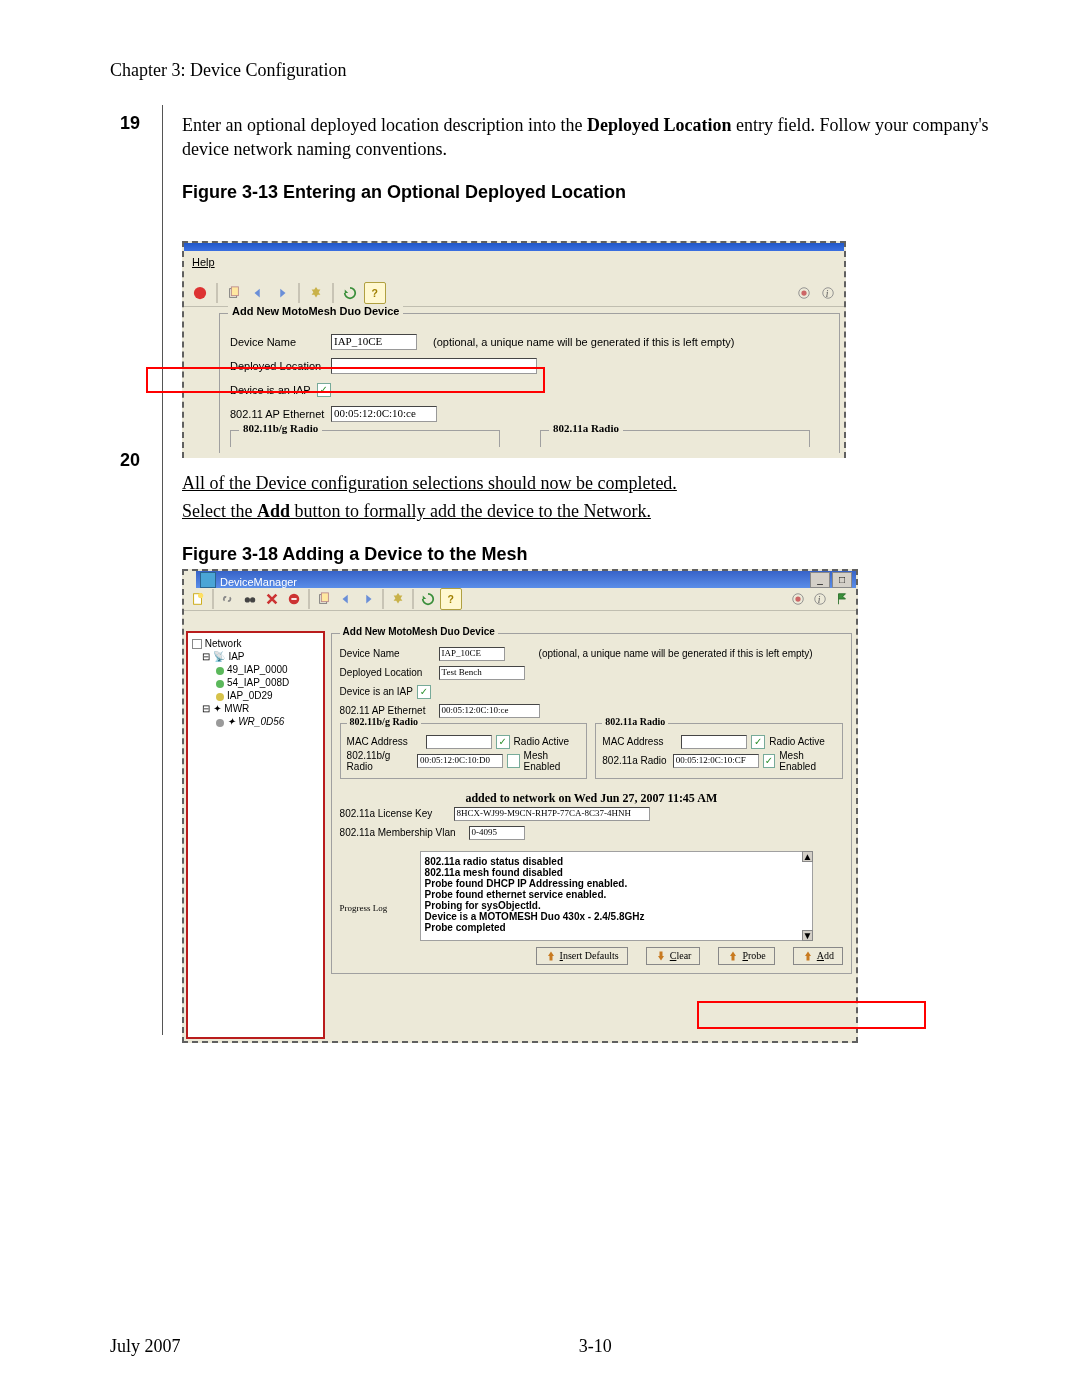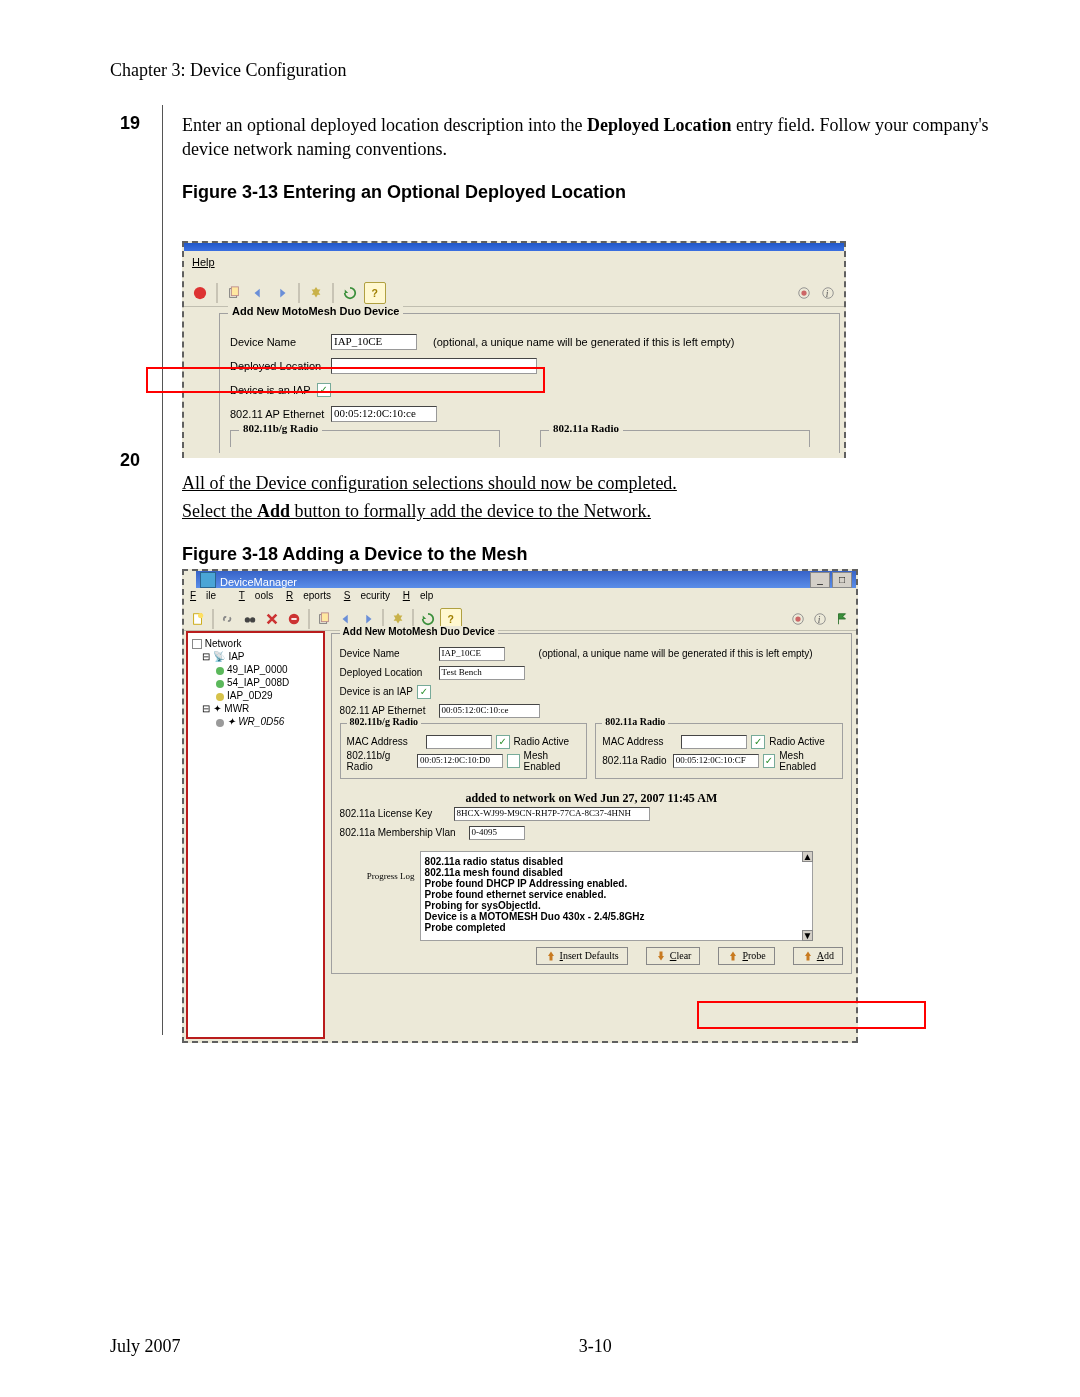--- a/index.html
+++ b/index.html
@@ -321,27 +321,20 @@
   <div class="fig-caption">Figure 3-18      Adding a Device to the Mesh</div>
 
   <div class="fig314">
     <div class="titlebar2">
       <div class="wicon"></div>
       <span>DeviceManager</span>
       <div class="right-ctrl">
         <div class="wbtn">_</div>
         <div class="wbtn">□</div>
       </div>
-    </div>
-    <div class="menubar2">
-      <span><span class="u">F</span><span title="File">ile</span></span>
-      <span><span class="u">T</span>ools</span>
-      <span><span class="u">R</span>eports</span>
-      <span><span class="u">S</span>ecurity</span>
-      <span><span class="u">H</span>elp</span>
     </div>
     <div class="toolbar2">
       <div class="tbtn">
           <svg viewBox="0 0 16 16">
             <rect x="3" y="2" width="9" height="12" fill="#fff" stroke="#c8a400"></rect>
             <circle cx="11" cy="4" r="3" fill="#ffe060"></circle>
           </svg>
         </div>
       <div class="sep"></div>
       <div class="tbtn">
@@ -492,21 +485,21 @@
           <div class="r2">
               <span class="lbl2" style="width:110px">802.11a License Key</span>
             <span class="inp2" style="width:190px">8HCX-WJ99-M9CN-RH7P-77CA-8C37-4HNH</span>
             </div>
           <div class="r2">
               <span class="lbl2" style="width:125px">802.11a Membership Vlan</span>
             <span class="inp2" style="width:50px">0-4095</span>
             </div>
 
           <div style="position:relative;margin-top:10px;">
-            <span class="progress-label" style="position:static;display:block;text-align:right;width:75px;float:left;margin-top:20px">Progress Log</span>
+            <span class="progress-label" style="position:static;display:block;text-align:left;width:75px;float:left;margin-top:52px">Progress Log</span>
             <div class="progress-box" style="margin-left:80px" id="proglog">
               <div class="scroll-up">▲</div>
               <div class="scroll-dn">▼</div>
             <div>802.11a radio status disabled</div>
                 <div>802.11a mesh found disabled</div>
                 <div>Probe found DHCP IP Addressing enabled.</div>
                 <div>Probe found ethernet service enabled.</div>
                 <div>Probing for sysObjectId.</div>
                 <div>Device is a MOTOMESH Duo 430x - 2.4/5.8GHz</div>
                 <div>Probe completed</div>

